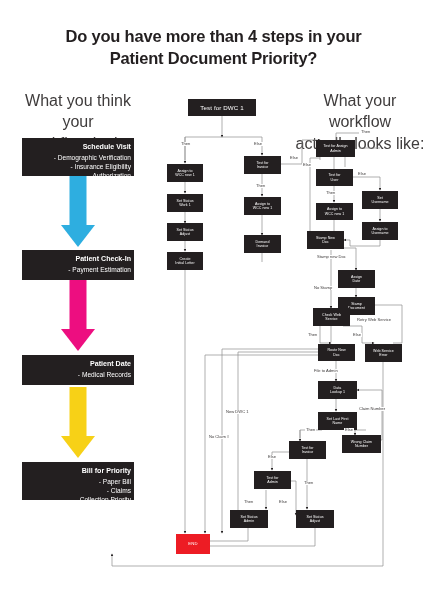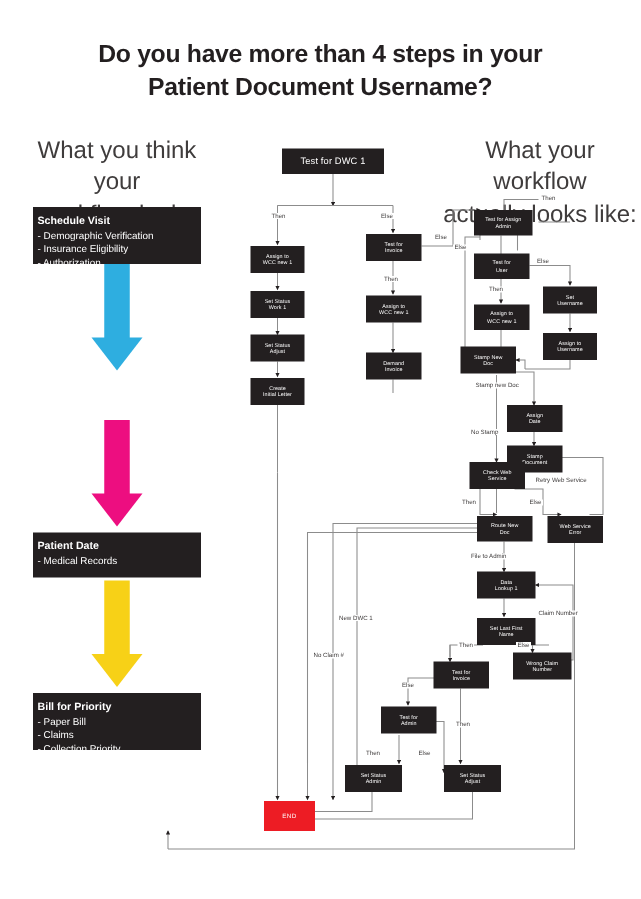--- a/index.html
+++ b/index.html
@@ -30,21 +30,21 @@
     text-align:center;
   }
   .caption.left{left:14px;top:90px;width:128px;}
   .caption.right{left:295px;top:90px;width:130px;}
 
   
   .simple-box{
     position:absolute;
     background:#231f20;
     color:#ffffff;
-    text-align:left;
+    text-align:right;
     box-sizing:border-box;
     padding:4px 3px 5px;
     font-size:6.6px;
     line-height:1.42;
   }
   .simple-box .hd{font-weight:bold;font-size:7.1px;display:block;margin-bottom:0.5px;}
   .simple-box .ln{display:block;}
 
   .fat-arrow{position:absolute;}
   .fat-arrow .shaft{position:absolute;left:50%;transform:translateX(-50%);top:0;}
@@ -80,21 +80,21 @@
   }
   svg.wires{position:absolute;left:0;top:0;width:427px;height:599px;pointer-events:none;}
 </style>
 </head>
 <body>
 
 <div id="root">
 
   <div class="title">
     <span>Do you have more than 4 steps in your</span><br>
-    <span>Patient Document Username?</span>
+    <span>Patient Document Priority?</span>
   </div>
 
   <div class="caption left" style="white-space:pre-line;">What you think your
 workflow looks like:</div>
   <div class="caption right" style="white-space:pre-line;">What your workflow
 actually looks like:</div>
 
   <div class="simple-box" style="left:22px;top:138px;width:112px;height:38px;">
     <div>
       <span class="hd">Schedule Visit</span>
@@ -102,20 +102,26 @@
       <span class="ln">- Insurance Eligibility</span>
       <span class="ln">- Authorization</span>
     </div>
   </div>
 
   <div class="fat-arrow" style="left:58px;top:176px;width:40px;height:71px;">
     <div class="shaft" style="width:17px;height:50px;background:#2eaee0;"></div>
     <div class="head" style="border-top:22px solid #2eaee0;"></div>
   </div>
 
+  <div class="simple-box" style="left:22px;top:250px;width:112px;height:30px;">
+    <div>
+      <span class="hd">Patient Check-In</span>
+      <span class="ln">- Payment Estimation</span>
+    </div>
+  </div>
 
   <div class="fat-arrow" style="left:58px;top:280px;width:40px;height:71px;">
     <div class="shaft" style="width:17px;height:50px;background:#ed0e80;"></div>
     <div class="head" style="border-top:22px solid #ed0e80;"></div>
   </div>
 
   <div class="simple-box" style="left:22px;top:355px;width:112px;height:30px;">
     <div>
       <span class="hd">Patient Date</span>
       <span class="ln">- Medical Records</span>

